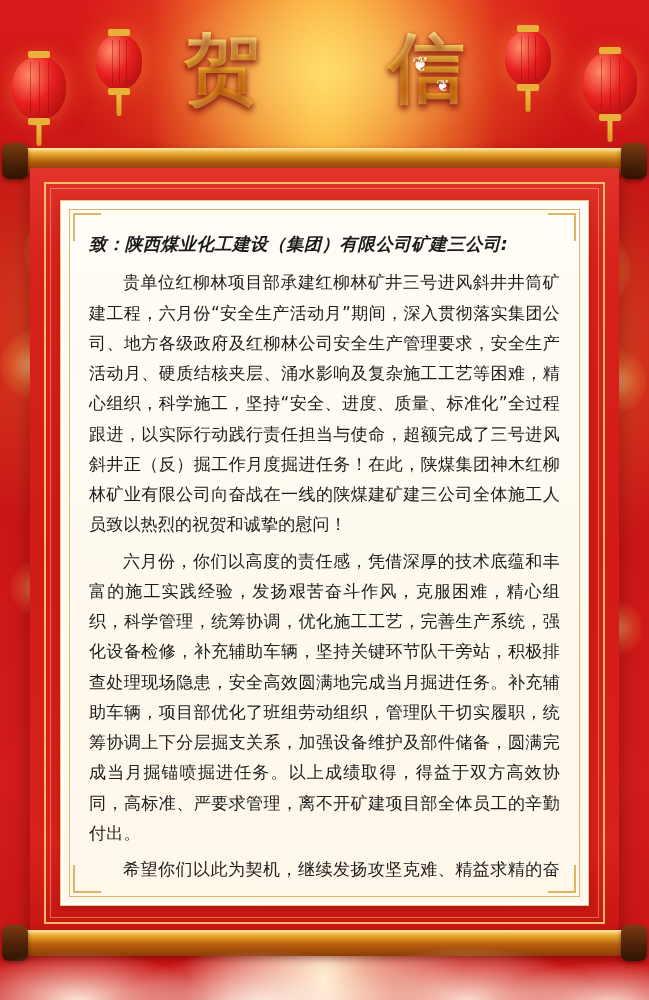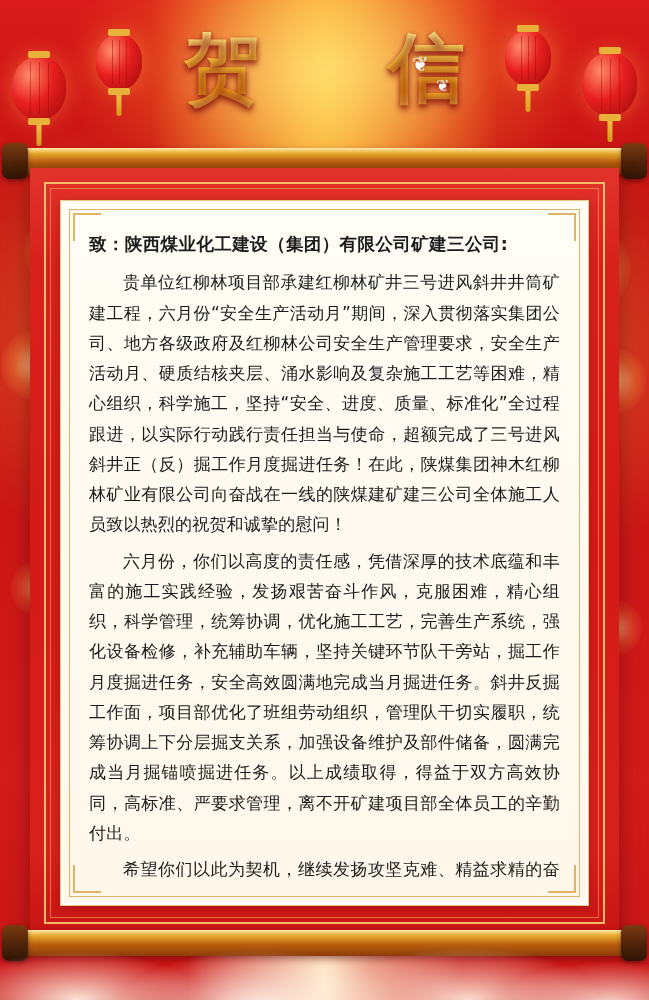--- a/index.html
+++ b/index.html
@@ -187,20 +187,21 @@
     overflow: hidden;
     color: #1b1b1b;
     font-family: "DejaVu Sans", "Liberation Sans", sans-serif;
   }
   .salutation {
     font-size: 17.5px;
     font-weight: 700;
     letter-spacing: 0.4px;
     margin-bottom: 10px;
     line-height: 1.5;
+    font-style: italic;
   }
   .para {
     font-size: 17px;
     line-height: 1.78;
     text-align: justify;
     text-align-last: left;
     text-indent: 2em;
     margin: 0 0 6px 0;
     letter-spacing: 0.2px;
   }
@@ -263,21 +264,21 @@
     <div class="paper">
       <div class="paper-inner-border"></div>
       <div class="corner tl"></div>
       <div class="corner tr"></div>
       <div class="corner bl"></div>
       <div class="corner br"></div>
 
       <div class="letter">
         <div class="salutation">致：陕西煤业化工建设（集团）有限公司矿建三公司:</div>
         <p class="para">贵单位红柳林项目部承建红柳林矿井三号进风斜井井筒矿建工程，六月份“安全生产活动月”期间，深入贯彻落实集团公司、地方各级政府及红柳林公司安全生产管理要求，安全生产活动月、硬质结核夹层、涌水影响及复杂施工工艺等困难，精心组织，科学施工，坚持“安全、进度、质量、标准化”全过程跟进，以实际行动践行责任担当与使命，超额完成了三号进风斜井正（反）掘工作月度掘进任务！在此，陕煤集团神木红柳林矿业有限公司向奋战在一线的陕煤建矿建三公司全体施工人员致以热烈的祝贺和诚挚的慰问！</p>
-        <p class="para">六月份，你们以高度的责任感，凭借深厚的技术底蕴和丰富的施工实践经验，发扬艰苦奋斗作风，克服困难，精心组织，科学管理，统筹协调，优化施工工艺，完善生产系统，强化设备检修，补充辅助车辆，坚持关键环节队干旁站，掘工作月度掘进任务，安全高效圆满地完成当月掘进任务。斜井反掘工作面，项目部优化了班组劳动组织，管理队干切实履职，统筹协调上下分层掘支关系，加强设备维护及部件储备，圆满完成当月掘锚喷掘进任务。以上成绩取得，得益于双方高效协同，高标准、严要求管理，离不开矿建项目部全体员工的辛勤付出。</p>
+        <p class="para">六月份，你们以高度的责任感，凭借深厚的技术底蕴和丰富的施工实践经验，发扬艰苦奋斗作风，克服困难，精心组织，科学管理，统筹协调，优化施工工艺，完善生产系统，强化设备检修，补充辅助车辆，坚持关键环节队干旁站，积极排查处理现场隐患，安全高效圆满地完成当月掘进任务。补充辅助车辆，项目部优化了班组劳动组织，管理队干切实履职，统筹协调上下分层掘支关系，加强设备维护及部件储备，圆满完成当月掘锚喷掘进任务。以上成绩取得，得益于双方高效协同，高标准、严要求管理，离不开矿建项目部全体员工的辛勤付出。</p>
         <p class="para">希望你们以此为契机，继续发扬攻坚克难、精益求精的奋斗精神，深入贯彻和践行陕煤集团“四种经营理念”，顾全大局，稳步推行，再接再厉，确保三号进风斜井工程尽早贯通、圆满竣工！殷切期望，为红柳林矿井高质量发展再立新功，后续捷报连连！</p>
 
       </div>
     </div>
   </div>
 
   <div class="rod rod-bottom">
     <div class="cap left"></div>
     <div class="cap right"></div>
   </div>

